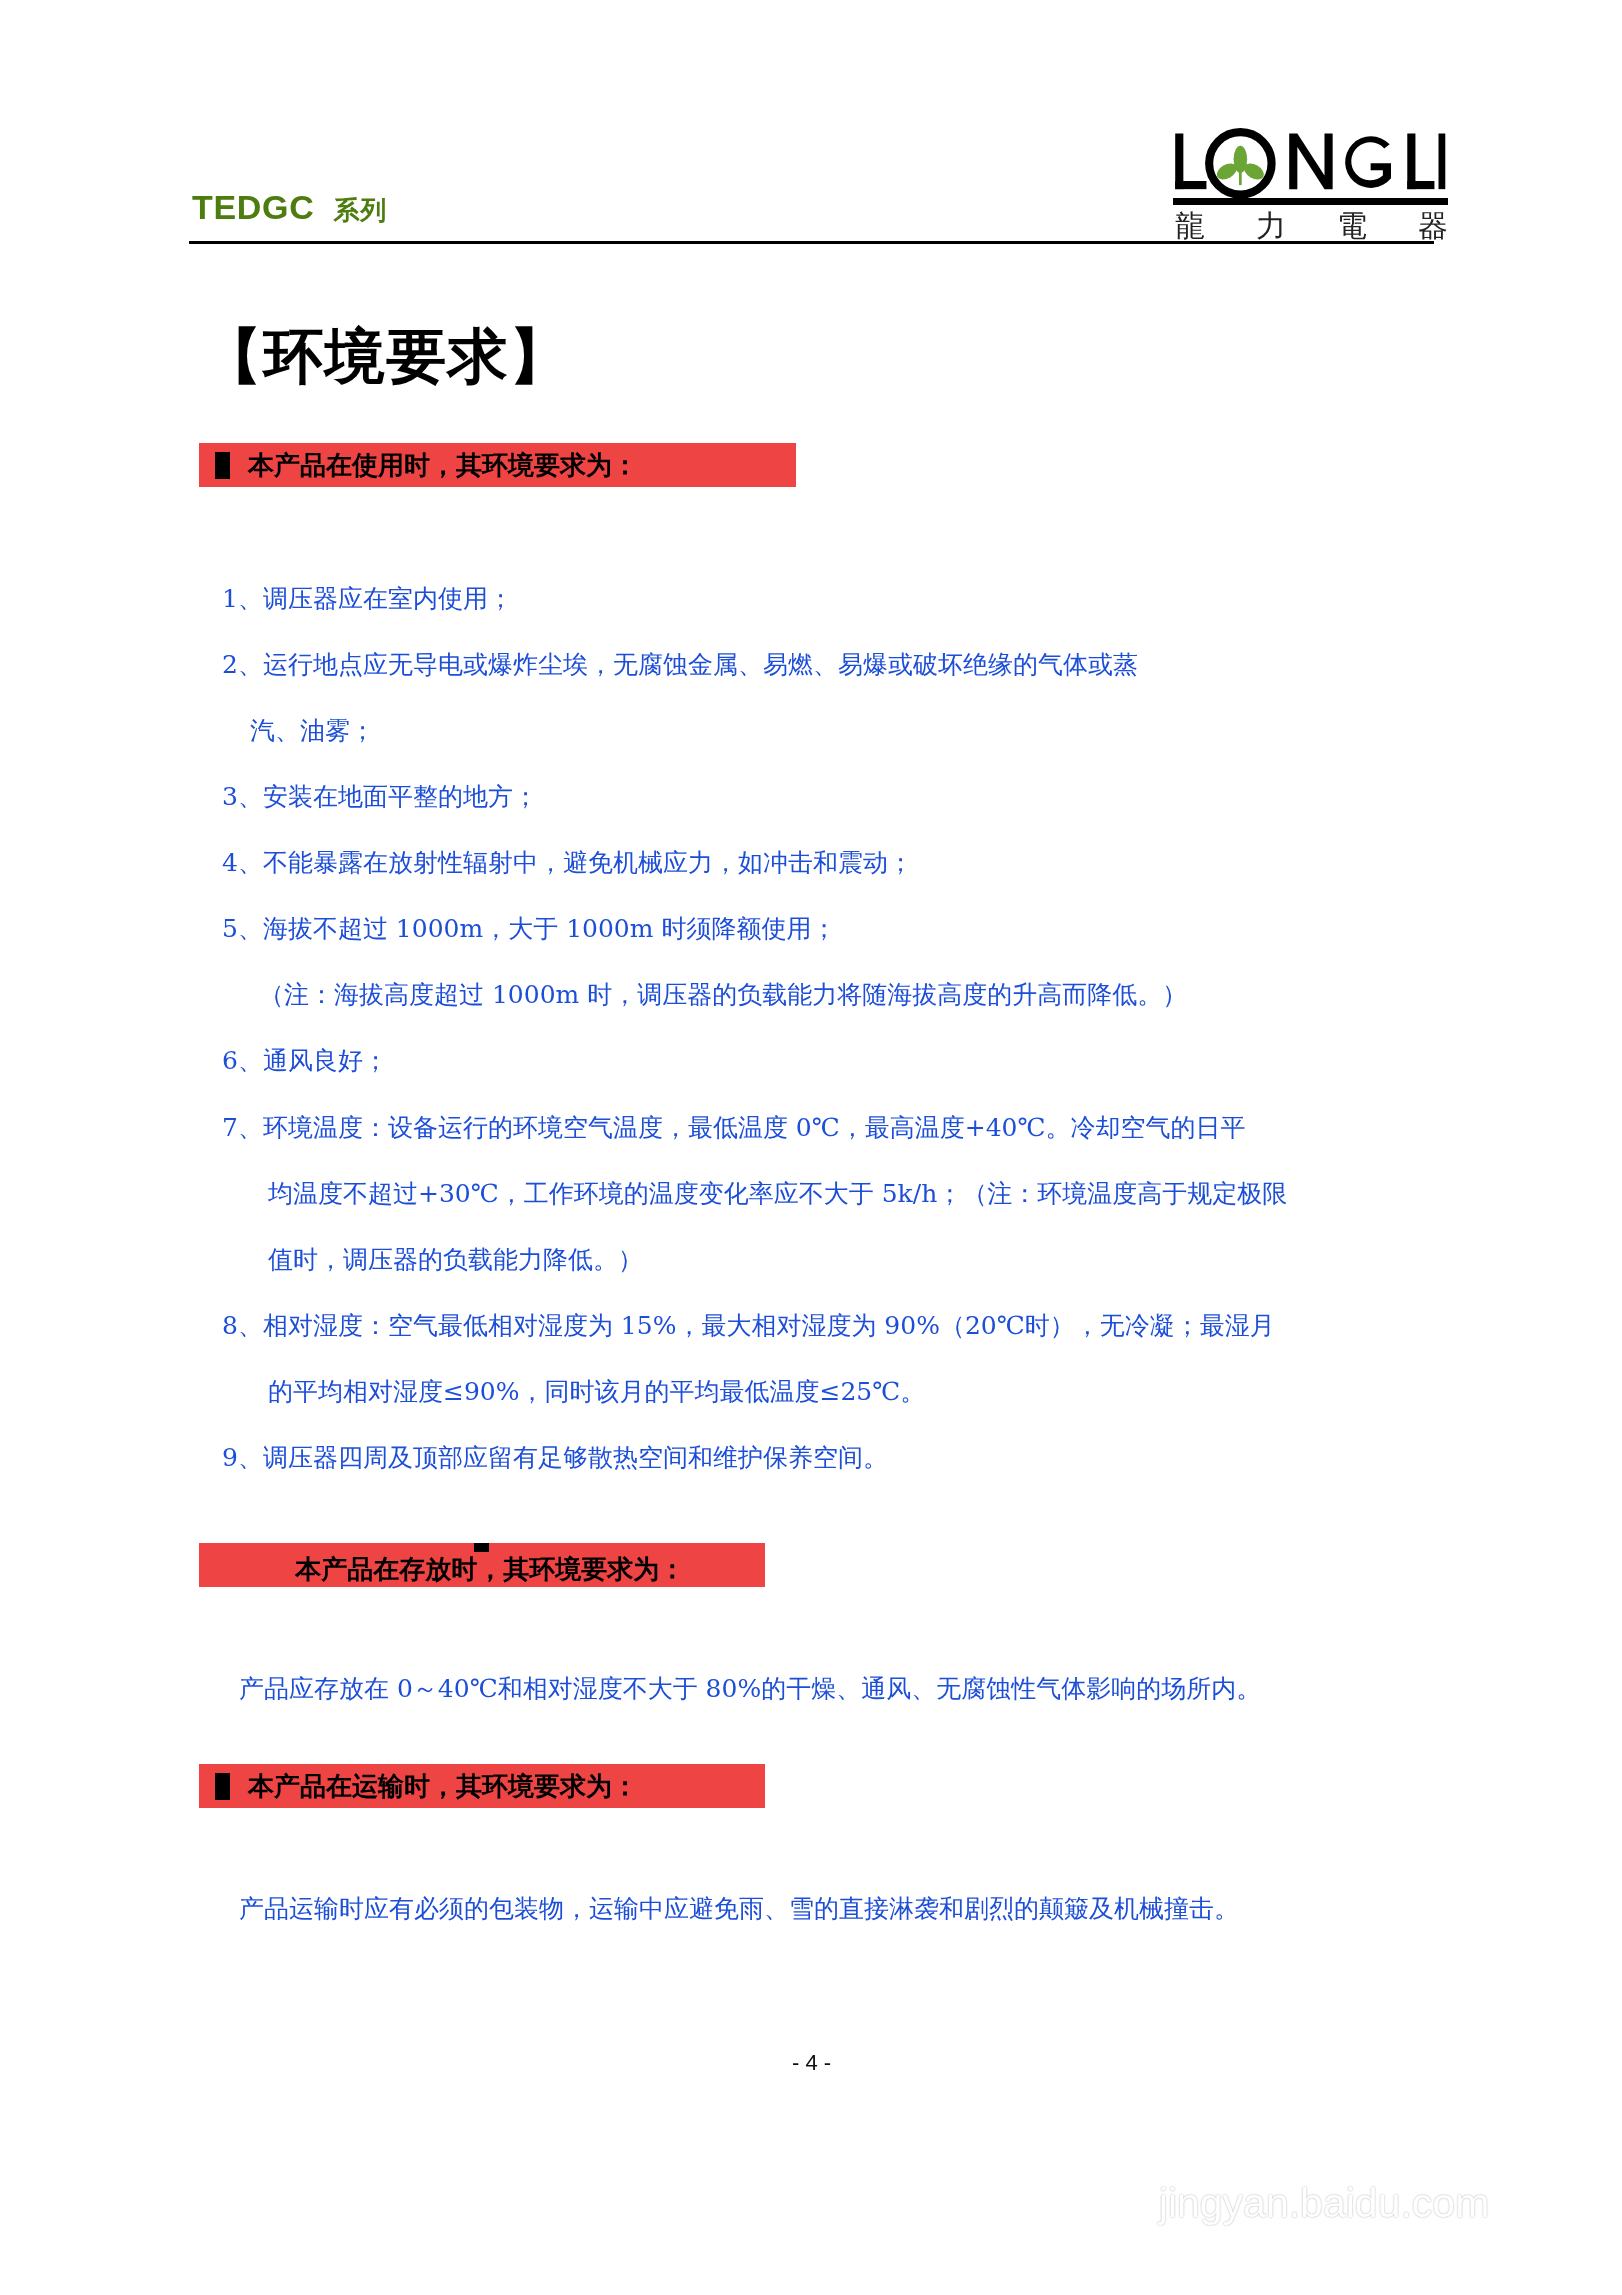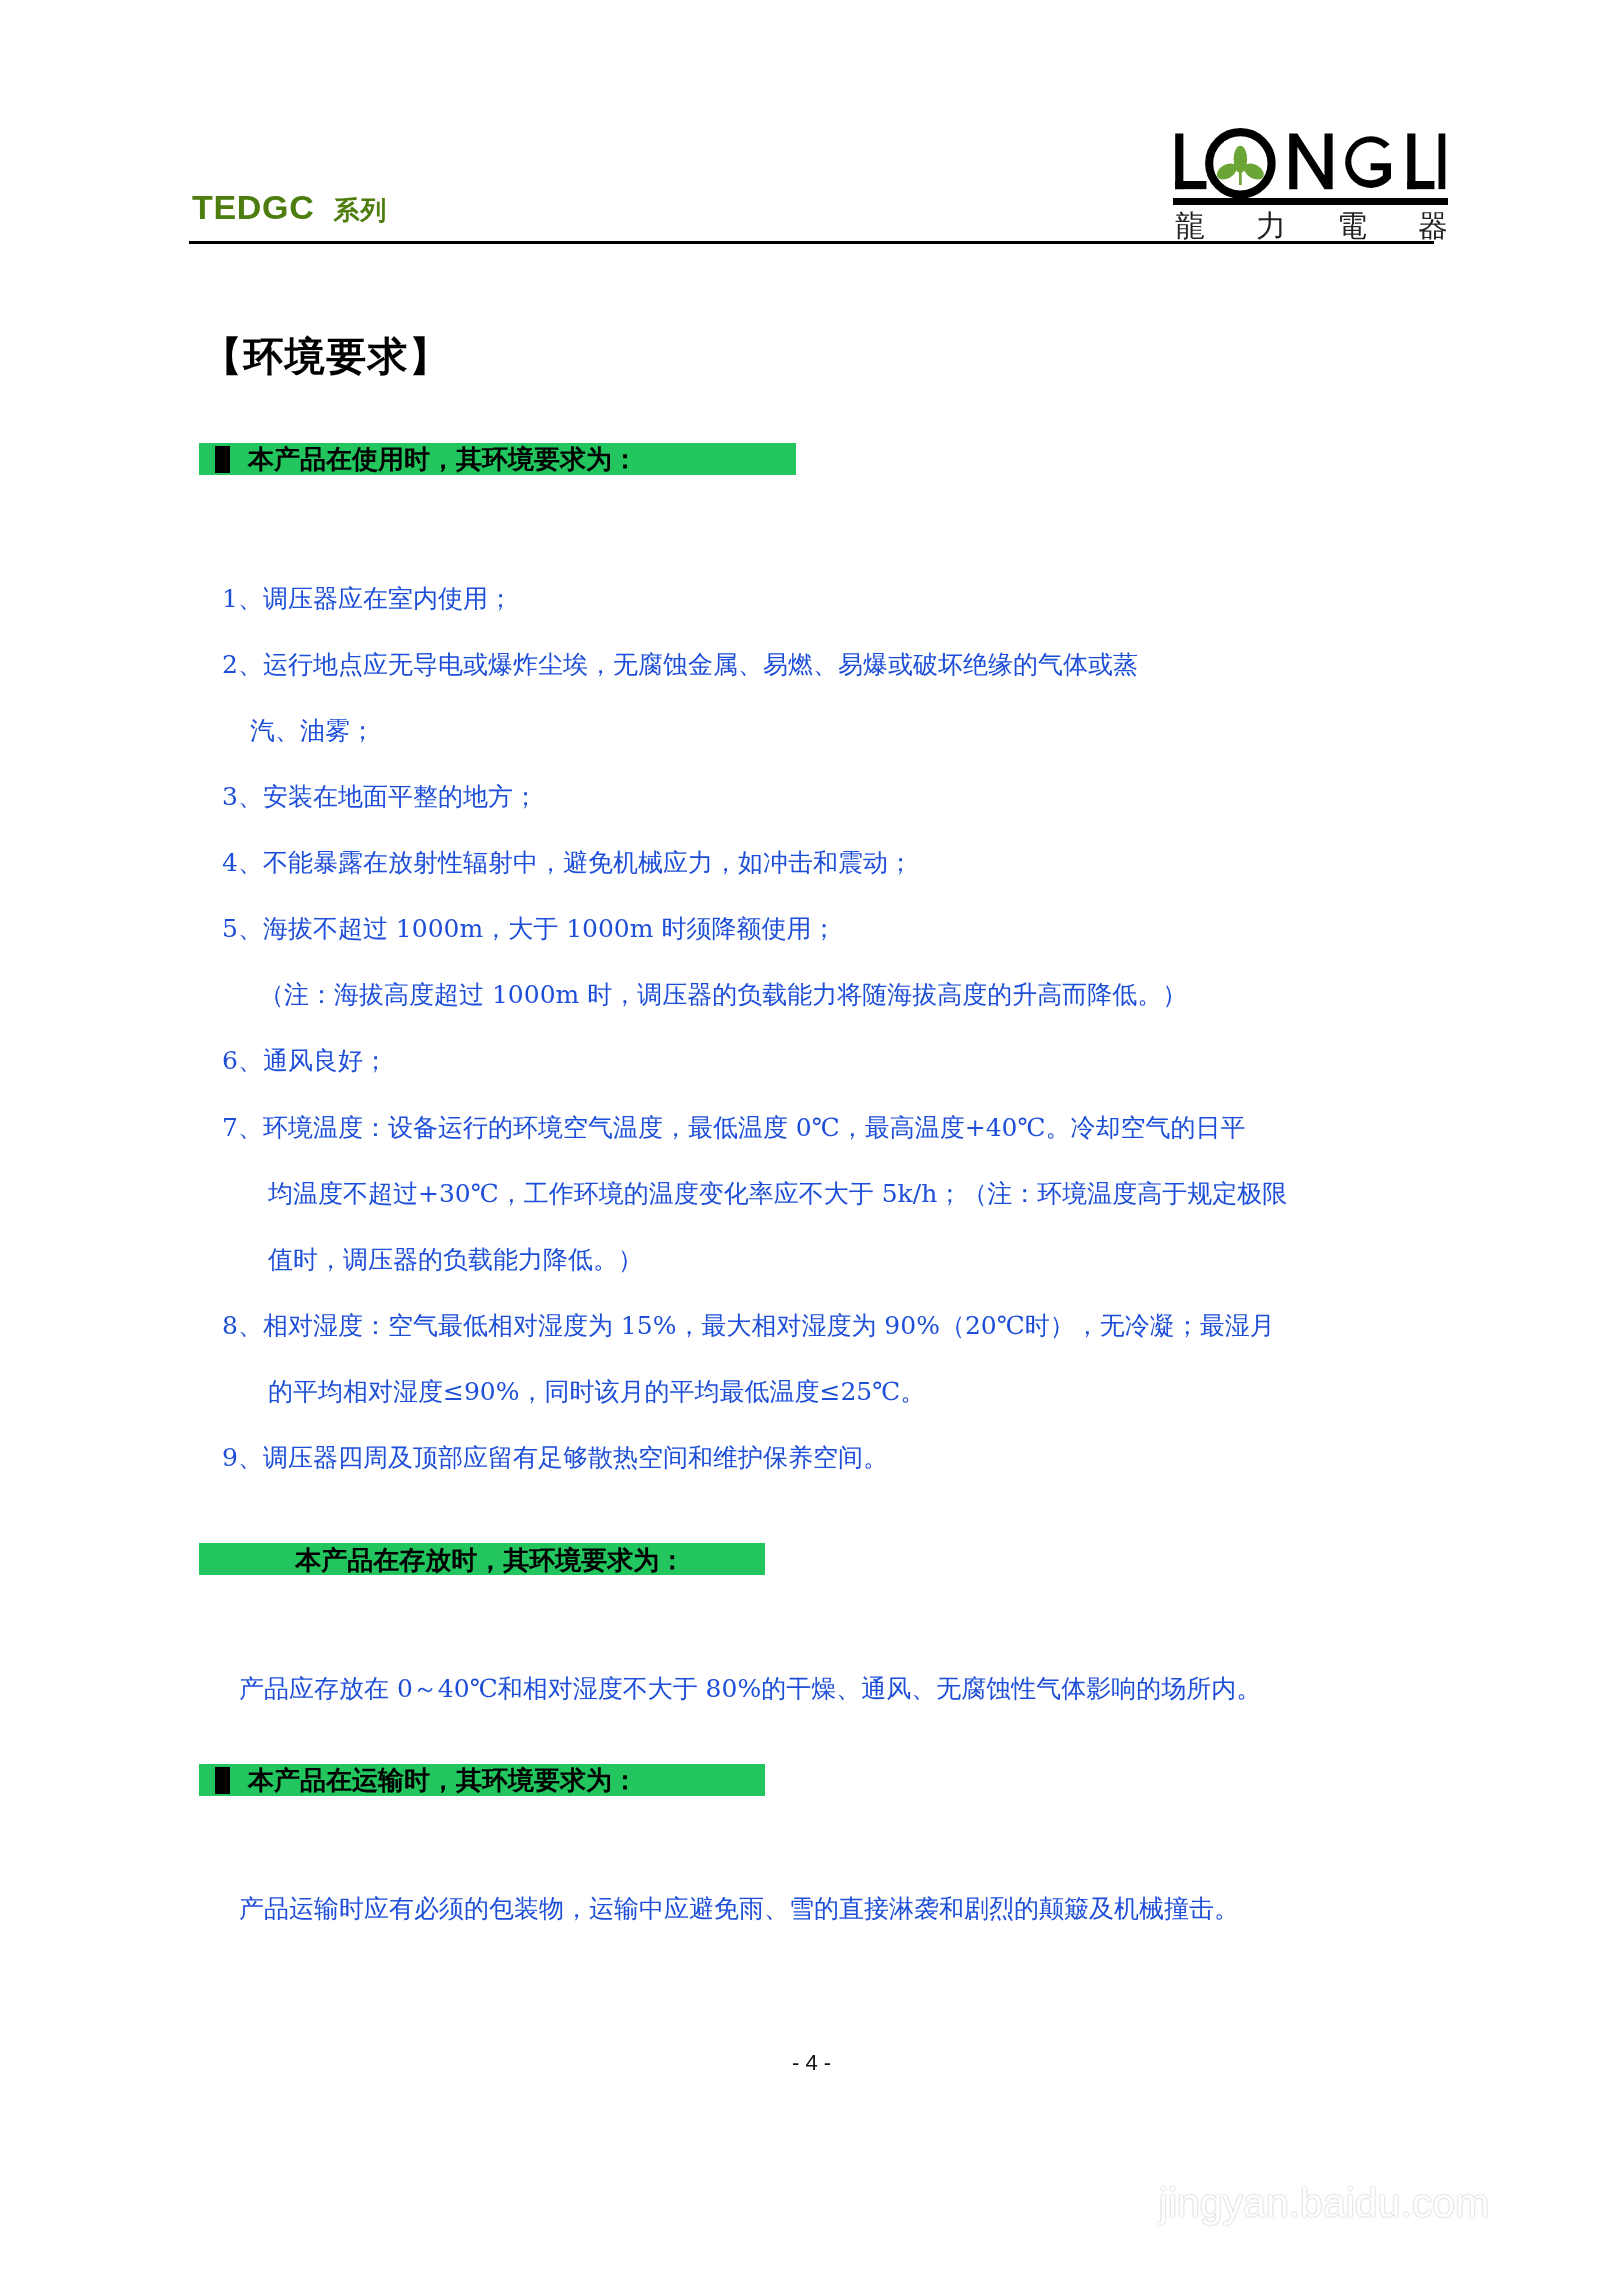--- a/index.html
+++ b/index.html
@@ -15,24 +15,24 @@
 
   .logo { left: 1146px; top: 124px; width: 286px; height: 109px; }
   .logo-word { position: absolute; left: 0; top: 0; font-family: "Liberation Sans", "DejaVu Sans", sans-serif;
                font-size: 64px; line-height: 64px; letter-spacing: 5.5px; color: #000; white-space: nowrap; }
   .logo-bar { position: absolute; left: 27px; top: 74px; width: 275px; height: 6.8px; background: #000; }
   .logo-cn { position: absolute; left: 29px; top: 86px; width: 273px; display: flex; justify-content: space-between;
              font-family: "DejaVu Sans", sans-serif; font-size: 30px; line-height: 31px; color: #222; }
 
   
   .title { left: 202px; top: 326px; font-family: "DejaVu Sans", sans-serif; font-weight: bold;
-           font-size: 40px; line-height: 61px; color: #000; letter-spacing: 1.4px; white-space: nowrap; }
+           font-size: 60px; line-height: 61px; color: #000; letter-spacing: 1.4px; white-space: nowrap; }
 
   
-  .banner { left: 199px; height: 32px; background: #22c55e; display: flex; align-items: center;
+  .banner { left: 199px; height: 44px; background: #ef4444; display: flex; align-items: center;
             font-family: "DejaVu Sans", sans-serif; font-weight: bold; font-size: 26px; color: #000;
             padding-left: 16.4px; box-sizing: border-box; white-space: nowrap; }
   .banner .sq { display: inline-block; width: 15px; height: 27px; background: #000; margin-right: 17.7px; }
   .b1 { top: 443px; width: 597px; }
   .b2 { top: 1543px; width: 566px; flex-direction: column; }
   .b3 { top: 1764px; width: 566px; }
 
   
   .line { font-size: 25px; line-height: 31px; white-space: nowrap; color: #1d4ed8; margin-top: 32px; }
   .num { display: inline-block; }

